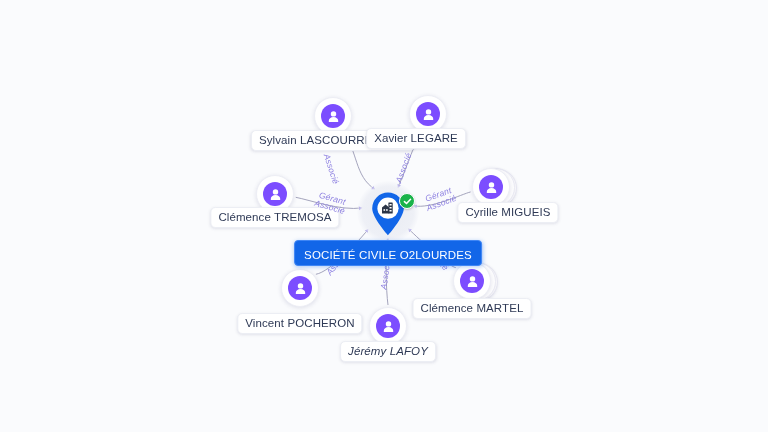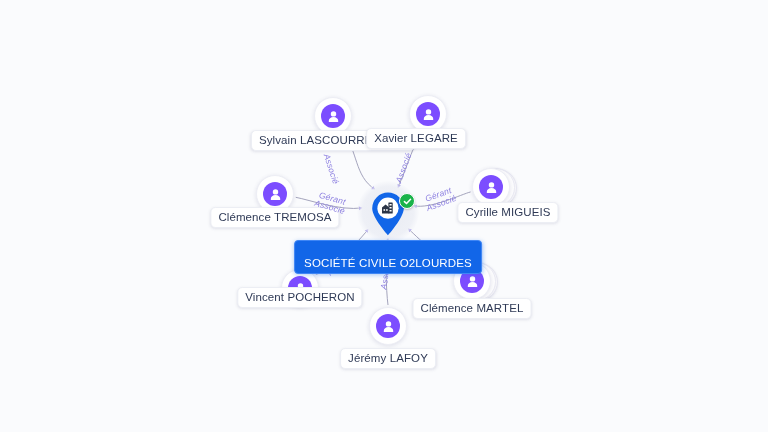--- a/index.html
+++ b/index.html
@@ -75,21 +75,21 @@
   .check-badge svg{display:block;}
   #company-label{
     position:absolute;
     left:50%;top:28px;
     transform:translateX(-50%);
     white-space:nowrap;
     background:#1266e8;
     color:#ffffff;
     font-size:11.5px;
     letter-spacing:.15px;
-    padding:16px 9px 4px 9px;
+    padding:8px 9px 4px 9px;
     border-radius:4px;
     border:1px solid #3f86f5;
     box-shadow:0 1px 4px rgba(18,102,232,.35);
   }
 
   
   .edge-label{
     position:absolute;
     font-size:8.5px;
     font-style:italic;
@@ -183,34 +183,34 @@
           <div class="avatar-ring">
             <div class="avatar-disc" style="background: rgb(124, 77, 255);">
               <svg width="15" height="15" viewBox="0 0 16 16">
                 <circle cx="8" cy="5.2" r="2.9" fill="#ffffff"></circle>
                 <path d="M8 8.6 c-3.0 0-5.0 1.9-5.0 3.9 v1.3 h10 v-1.3 c0-2.0-2.0-3.9-5.0-3.9 z" fill="#ffffff"></path>
               </svg>
             </div>
           </div>
         </div>
       </div>
-      <div class="node-label" style="left: 300px; top: 287px; color: rgb(47, 58, 86);">Vincent POCHERON</div>
+      <div class="node-label" style="left: 300px; top: 313px; color: rgb(47, 58, 86);">Vincent POCHERON</div>
       <div class="node" style="left: 388px; top: 326px;">
         <div class="avatar-wrap">
           <div class="avatar-ring">
             <div class="avatar-disc" style="background: rgb(124, 77, 255);">
               <svg width="15" height="15" viewBox="0 0 16 16">
                 <circle cx="8" cy="5.2" r="2.9" fill="#ffffff"></circle>
                 <path d="M8 8.6 c-3.0 0-5.0 1.9-5.0 3.9 v1.3 h10 v-1.3 c0-2.0-2.0-3.9-5.0-3.9 z" fill="#ffffff"></path>
               </svg>
             </div>
           </div>
         </div>
       </div>
-      <div class="node-label" style="left: 388px; top: 348px; color: rgb(47, 58, 86);">Jérémy LAFOY</div>
+      <div class="node-label" style="left: 388px; top: 341px; color: rgb(47, 58, 86); font-style: italic;">Jérémy LAFOY</div>
       <div class="node" style="left: 472px; top: 281px;">
         <div class="avatar-wrap">
           <div class="stack s2"></div>
           <div class="stack s1"></div>
           <div class="avatar-ring">
             <div class="avatar-disc" style="background: rgb(124, 77, 255);">
               <svg width="15" height="15" viewBox="0 0 16 16">
                 <circle cx="8" cy="5.2" r="2.9" fill="#ffffff"></circle>
                 <path d="M8 8.6 c-3.0 0-5.0 1.9-5.0 3.9 v1.3 h10 v-1.3 c0-2.0-2.0-3.9-5.0-3.9 z" fill="#ffffff"></path>
               </svg>

